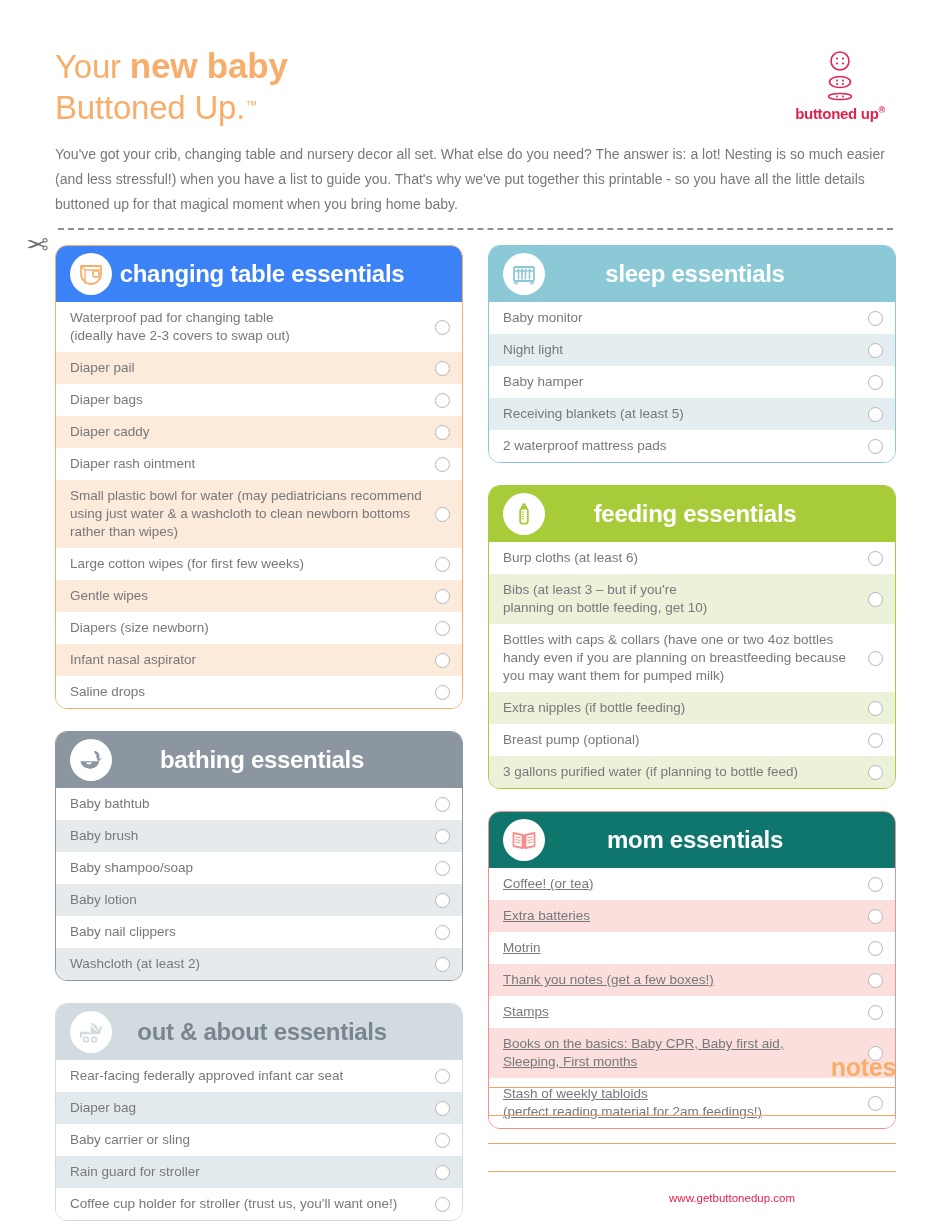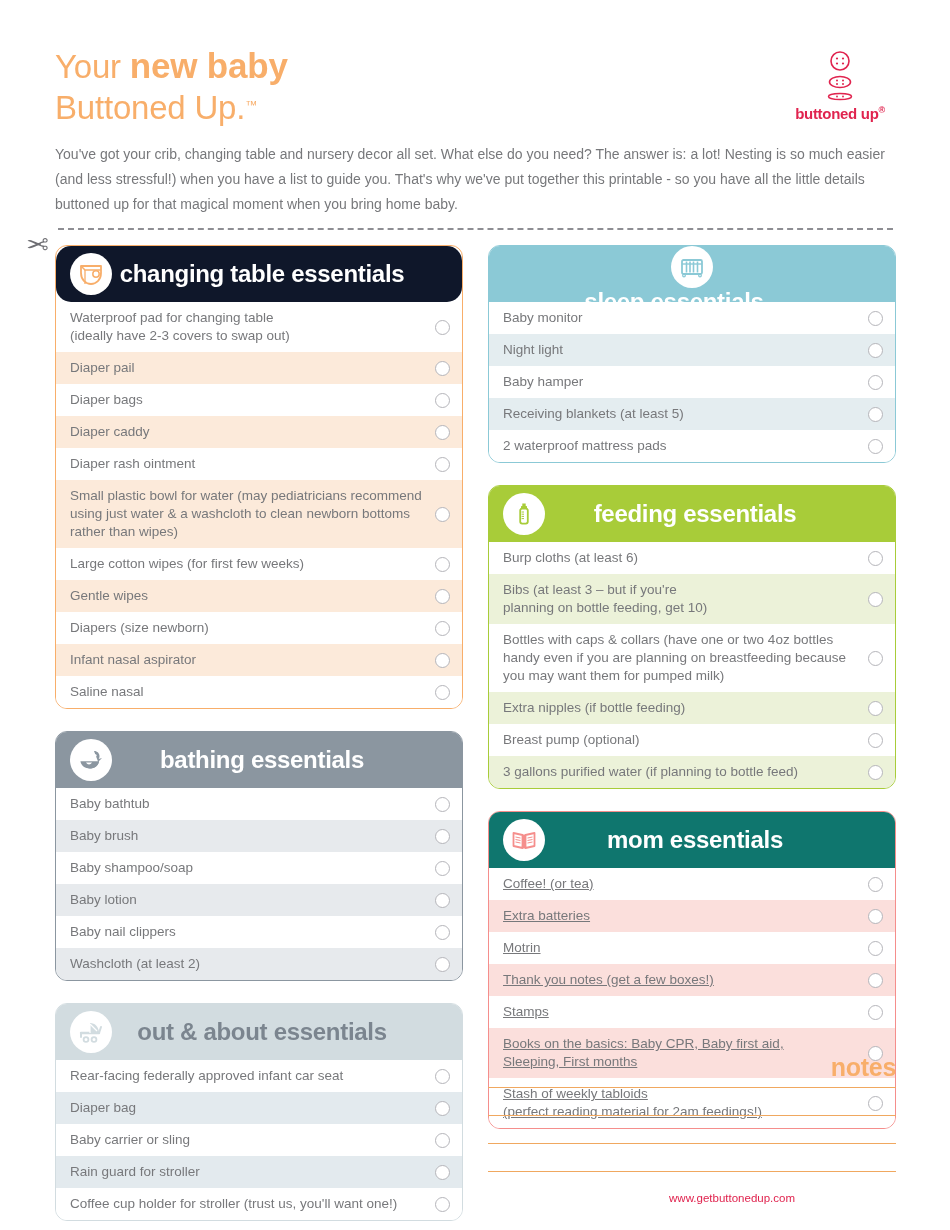--- a/index.html
+++ b/index.html
@@ -51,36 +51,36 @@
   .head-title.dark { color: #7b858f; }
 
   .rows { }
   .row { display: flex; align-items: center; min-height: 28px;
          padding: 7px 12px 7px 14px; font-size: 13.5px; line-height: 18px; color: #77787b; }
   .row .label { flex: 1; padding-right: 10px; }
   .bullet { width: 15px; height: 15px; border-radius: 50%;
             border: 1.3px solid #b5b5ba; background: #fff; flex: 0 0 15px; }
 
   
-  .c-orange .card-head { background: #0f172a; border-radius: 15px; }
+  .c-orange .card-head { background: #3b82f6; }
   .c-orange { border-color: #F8AE6A; }
   .c-orange .row.alt { background: #FCEADA; }
   .c-orange .row { background: #ffffff; }
 
   .c-gray .card-head { background: #8B96A0; }
   .c-gray { border-color: #8B96A0; }
   .c-gray .row { background: #ffffff; }
   .c-gray .row.alt { background: #E7EAED; }
 
   .c-palegray .card-head { background: #D2DCE0; }
   .c-palegray { border-color: #D2DCE0; }
   .c-palegray .row { background: #ffffff; }
   .c-palegray .row.alt { background: #E3EAEE; }
 
-  .c-blue .card-head { background: #8BC9D6; flex-direction: column; }
+  .c-blue .card-head { background: #8BC9D6; }
   .c-blue { border-color: #8BC9D6; }
   .c-blue .row { background: #ffffff; }
   .c-blue .row.alt { background: #E4EDF0; }
 
   .c-green .card-head { background: #A8CC39; justify-content: center; }
   .c-green { border-color: #A8CC39; }
   .c-green .row { background: #ffffff; }
   .c-green .row.alt { background: #ECF2D9; }
 
   .c-coral .card-head { background: #0f766e; }
@@ -192,21 +192,21 @@
           </div>
         <div class="row">
             <span class="label">Diapers (size newborn)</span>
             <span class="bullet"></span>
           </div>
         <div class="row alt">
             <span class="label">Infant nasal aspirator</span>
             <span class="bullet"></span>
           </div>
         <div class="row">
-            <span class="label">Saline nasal</span>
+            <span class="label">Saline drops</span>
             <span class="bullet"></span>
           </div>
       </div>
     </div>
 
     <div class="card c-gray">
       <div class="card-head">
         <div class="head-icon">
           <svg width="28" height="26" viewBox="0 0 28 26">
             <path d="M17 4 C20.5 4 22.5 6.5 22.5 9.3 C22.5 10.3 22.2 11.2 21.7 12 L25 11 L22 14 C21.5 18.5 17.5 21.5 13 21.5 C8 21.5 4 18.5 3.5 14.5 L21 14.5" fill="#8B96A0"></path>

